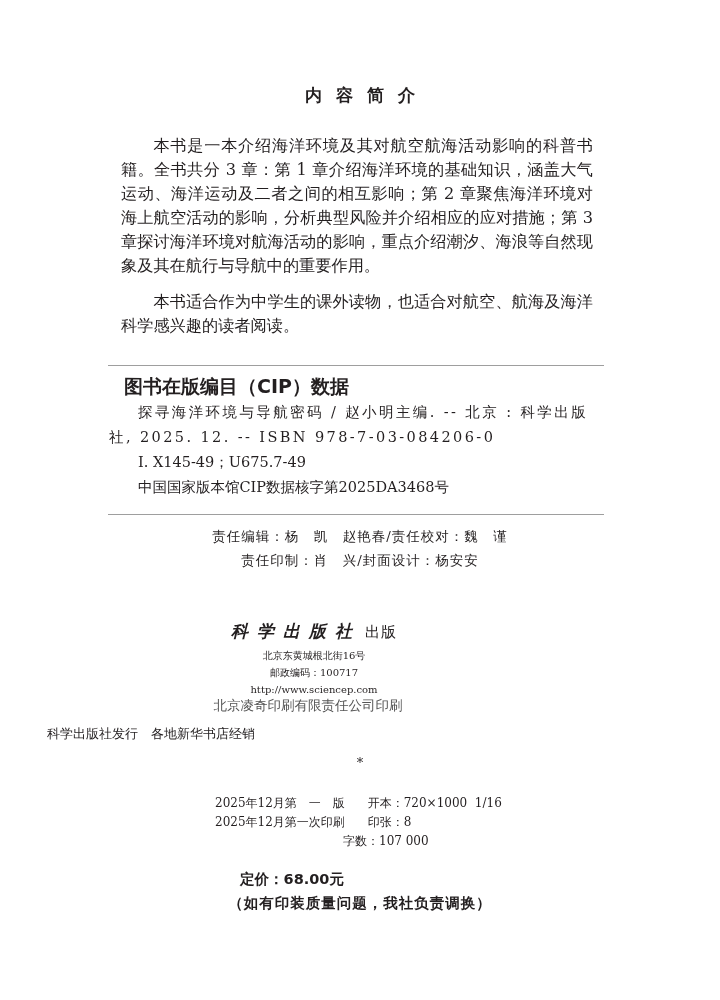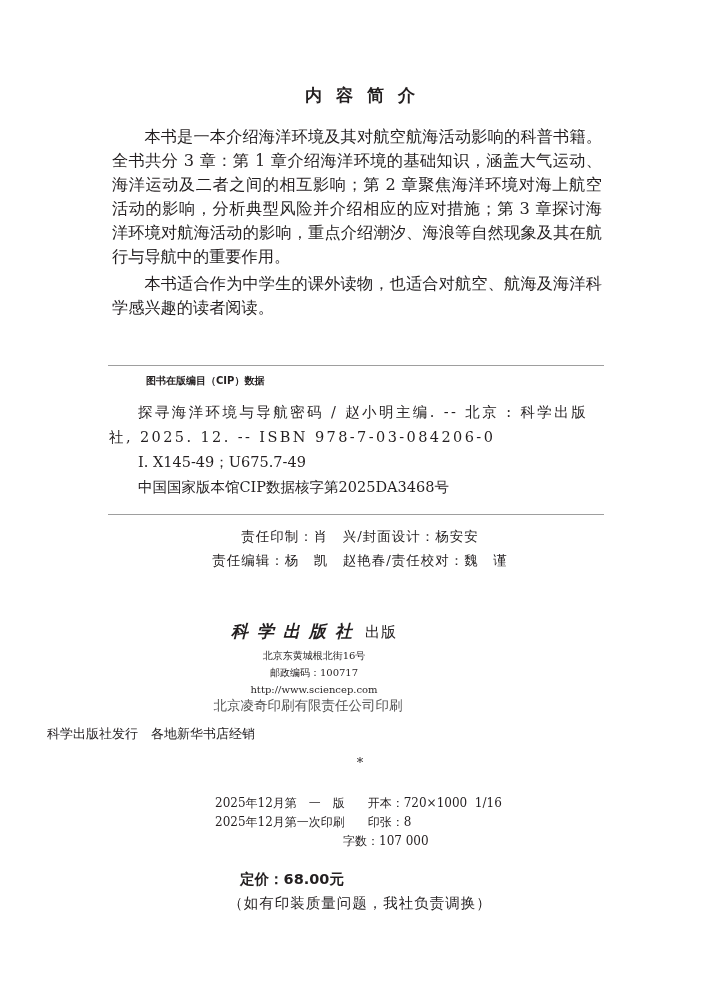--- a/index.html
+++ b/index.html
@@ -2,38 +2,38 @@
 <html><head>
 <meta charset="utf-8">
 <style>
   html, body { margin: 0; padding: 0; background: #ffffff; }
   body { width: 720px; height: 1000px; position: relative; overflow: hidden;
          font-family: "DejaVu Serif", "Liberation Serif", serif; color: #231f20; }
   .abs { position: absolute; }
   .title { top: 84px; left: 0; width: 720px; text-align: center; font-size: 17px; font-weight: bold;
            letter-spacing: 14px; font-family: Liberation Serif, serif; padding-left: 14px; box-sizing: border-box; }
   .summary { top: 122px; left: 109px; width: 496px; font-size: 16.2px; line-height: 24px; text-align: justify; }
-  .summary p { margin: 3px; text-indent: 2em; }
+  .summary p { margin: 12px; text-indent: 2em; }
   .rule { left: 108px; width: 496px; height: 0; border-top: 1.5px solid #9e9e9e; }
-  .cip-head { top: 374px; left: 146px; font-size: 10px; font-weight: bold; font-family: "DejaVu Sans", sans-serif; }
+  .cip-head { top: 374px; left: 124px; font-size: 19px; font-weight: bold; font-family: "DejaVu Sans", sans-serif; }
   .cip-body { top: 400px; left: 109px; width: 494px; font-size: 14.5px; line-height: 25px; }
   .cip-body .l1 { text-indent: 2em; letter-spacing: 2.4px; }
   .cip-body .ind { padding-left: 2em; }
   .credits { top: 524px; left: 0; width: 720px; text-align: center; font-size: 13.5px; line-height: 24px; letter-spacing: 1px; }
   .pub { top: 620px; left: 0; width: 628px; text-align: center; }
   .pub-name { font-size: 17px; font-weight: bold; font-style: italic; letter-spacing: 9px; font-family: "DejaVu Serif", serif; }
   .pub-suffix { font-size: 15px; font-weight: normal; font-style: normal; letter-spacing: 1px; margin-left: 4px; }
   .small { font-size: 10px; line-height: 17px; }
   .printer { top: 697px; left: 0; width: 616px; text-align: center; font-size: 13.5px; color: #555; font-family: "DejaVu Sans", sans-serif; }
   .dist { top: 725px; left: 0; width: 720px; font-size: 13px; padding-left: 47px; }
   .star { top: 755px; left: 0; width: 720px; text-align: center; font-size: 13px; }
   .edition { top: 794px; left: 215px; font-size: 12px; line-height: 19px; }
   .edition .row { white-space: pre; }
   .price { top: 870px; left: 0; width: 584px; text-align: center; font-size: 14.5px; font-weight: bold; font-family: "DejaVu Sans", sans-serif; }
-  .note { top: 894px; left: 0; width: 720px; text-align: center; font-size: 14.5px; letter-spacing: 1px; }
+  .note { top: 894px; left: 0; width: 720px; text-align: center; font-size: 14.5px; letter-spacing: 1px; font-weight: bold; }
 </style>
 </head>
 <body>
 
 <div class="abs title">内容简介</div>
 
 <div class="abs summary">
   <p>本书是一本介绍海洋环境及其对航空航海活动影响的科普书籍。全书共分 3 章：第 1 章介绍海洋环境的基础知识，涵盖大气运动、海洋运动及二者之间的相互影响；第 2 章聚焦海洋环境对海上航空活动的影响，分析典型风险并介绍相应的应对措施；第 3 章探讨海洋环境对航海活动的影响，重点介绍潮汐、海浪等自然现象及其在航行与导航中的重要作用。</p>
   <p>本书适合作为中学生的课外读物，也适合对航空、航海及海洋科学感兴趣的读者阅读。</p>
 </div>
@@ -43,22 +43,22 @@
 <div class="abs cip-head">图书在版编目（CIP）数据</div>
 <div class="abs cip-body">
   <div class="l1">探寻海洋环境与导航密码 / 赵小明主编. -- 北京 : 科学出版社, 2025. 12. -- ISBN 978-7-03-084206-0</div>
   <div class="ind">Ⅰ. X145-49；U675.7-49</div>
   <div class="ind">中国国家版本馆CIP数据核字第2025DA3468号</div>
 </div>
 
 <div class="abs rule" style="top:514px;"></div>
 
 <div class="abs credits">
+  <div>责任编辑：杨　凯　赵艳春/责任校对：魏　谨</div>
   <div>责任印制：肖　兴/封面设计：杨安安</div>
-  <div>责任编辑：杨　凯　赵艳春/责任校对：魏　谨</div>
 </div>
 
 <div class="abs pub">
   <div>
     <span class="pub-name">科学出版社</span><span class="pub-suffix">出版</span>
   </div>
   <div class="small" style="margin-top:4px;">北京东黄城根北街16号</div>
   <div class="small">邮政编码：100717</div>
   <div class="small">http://www.sciencep.com</div>
 </div>

